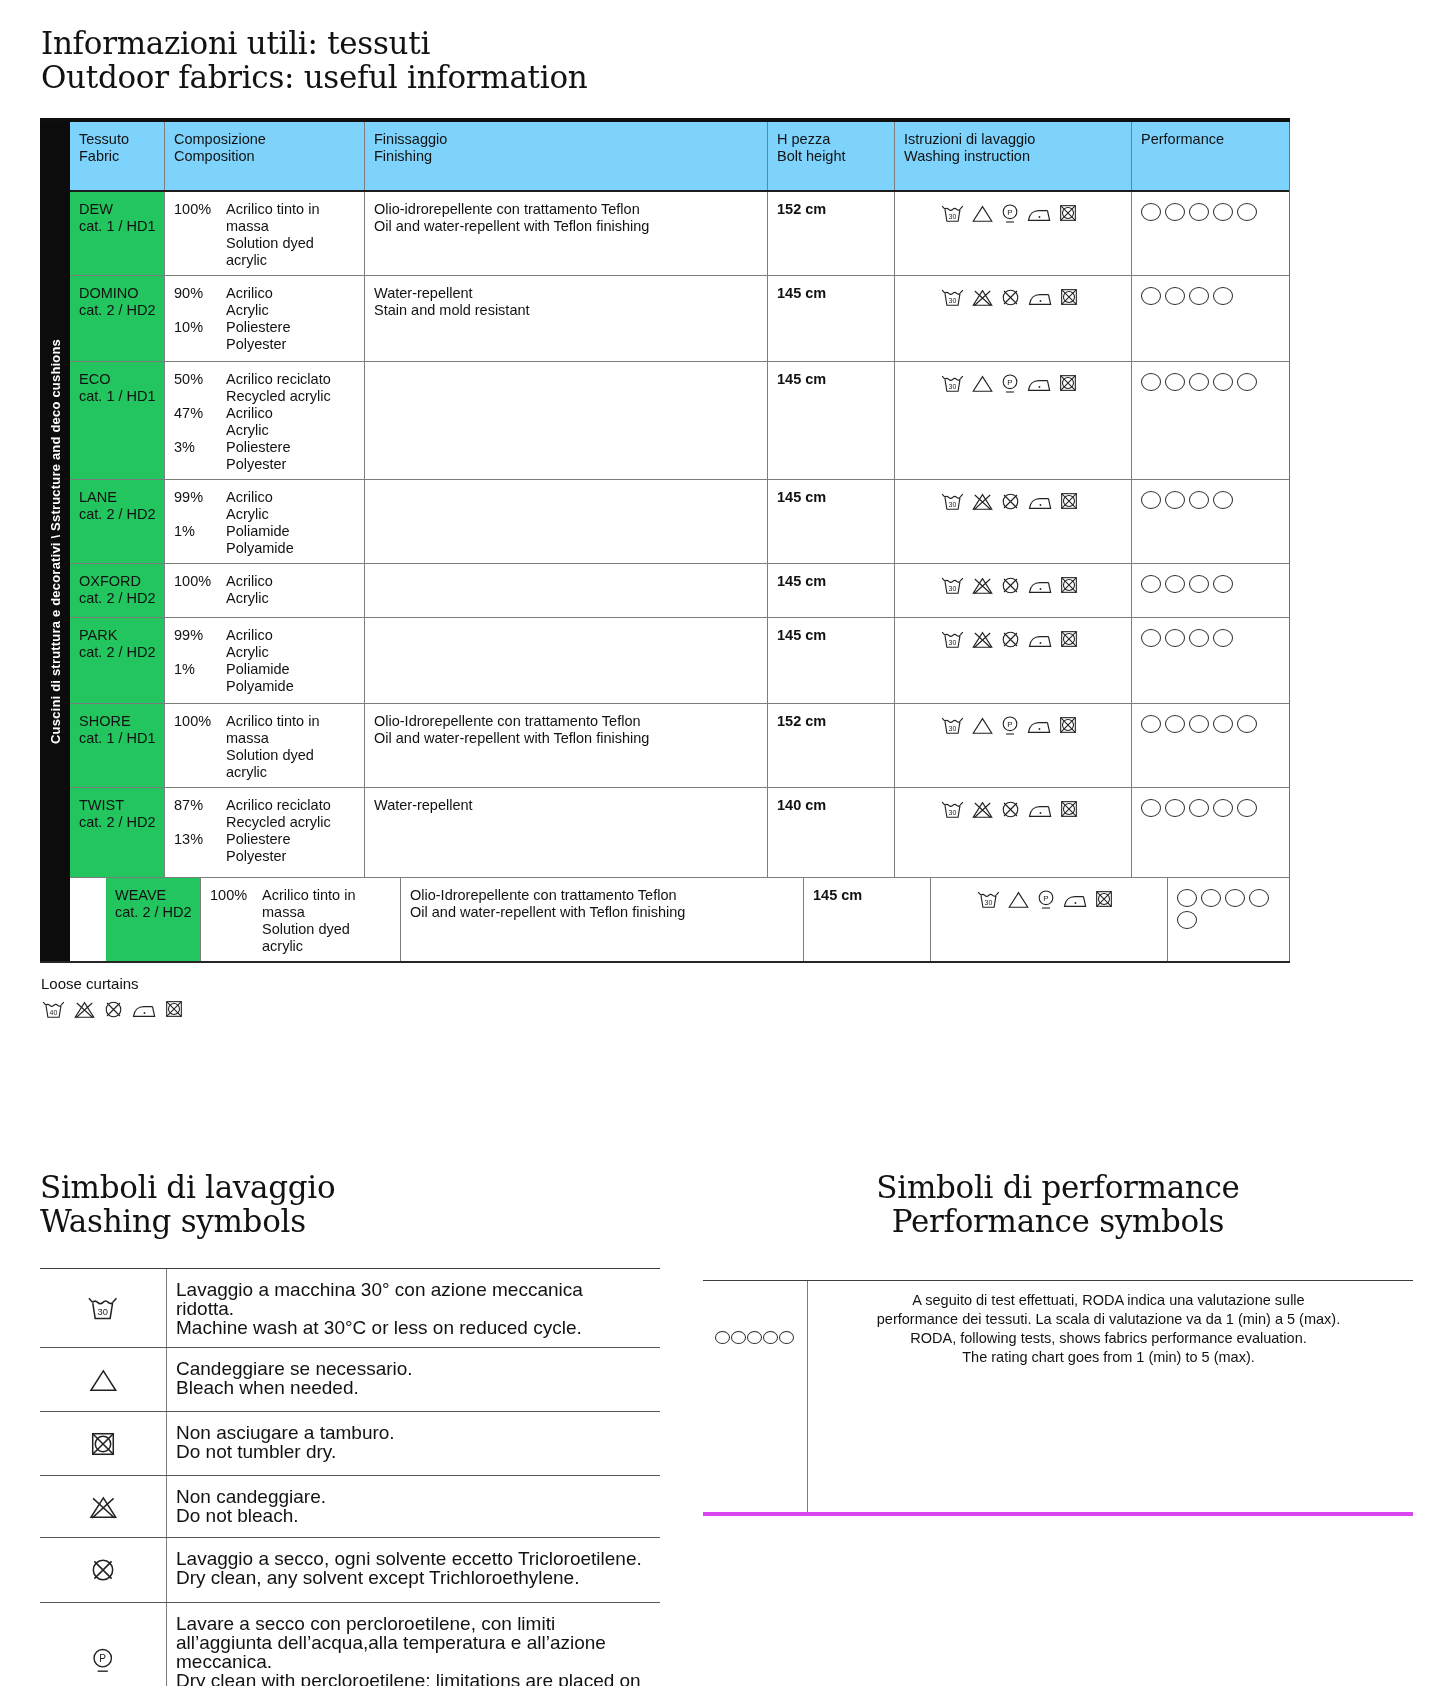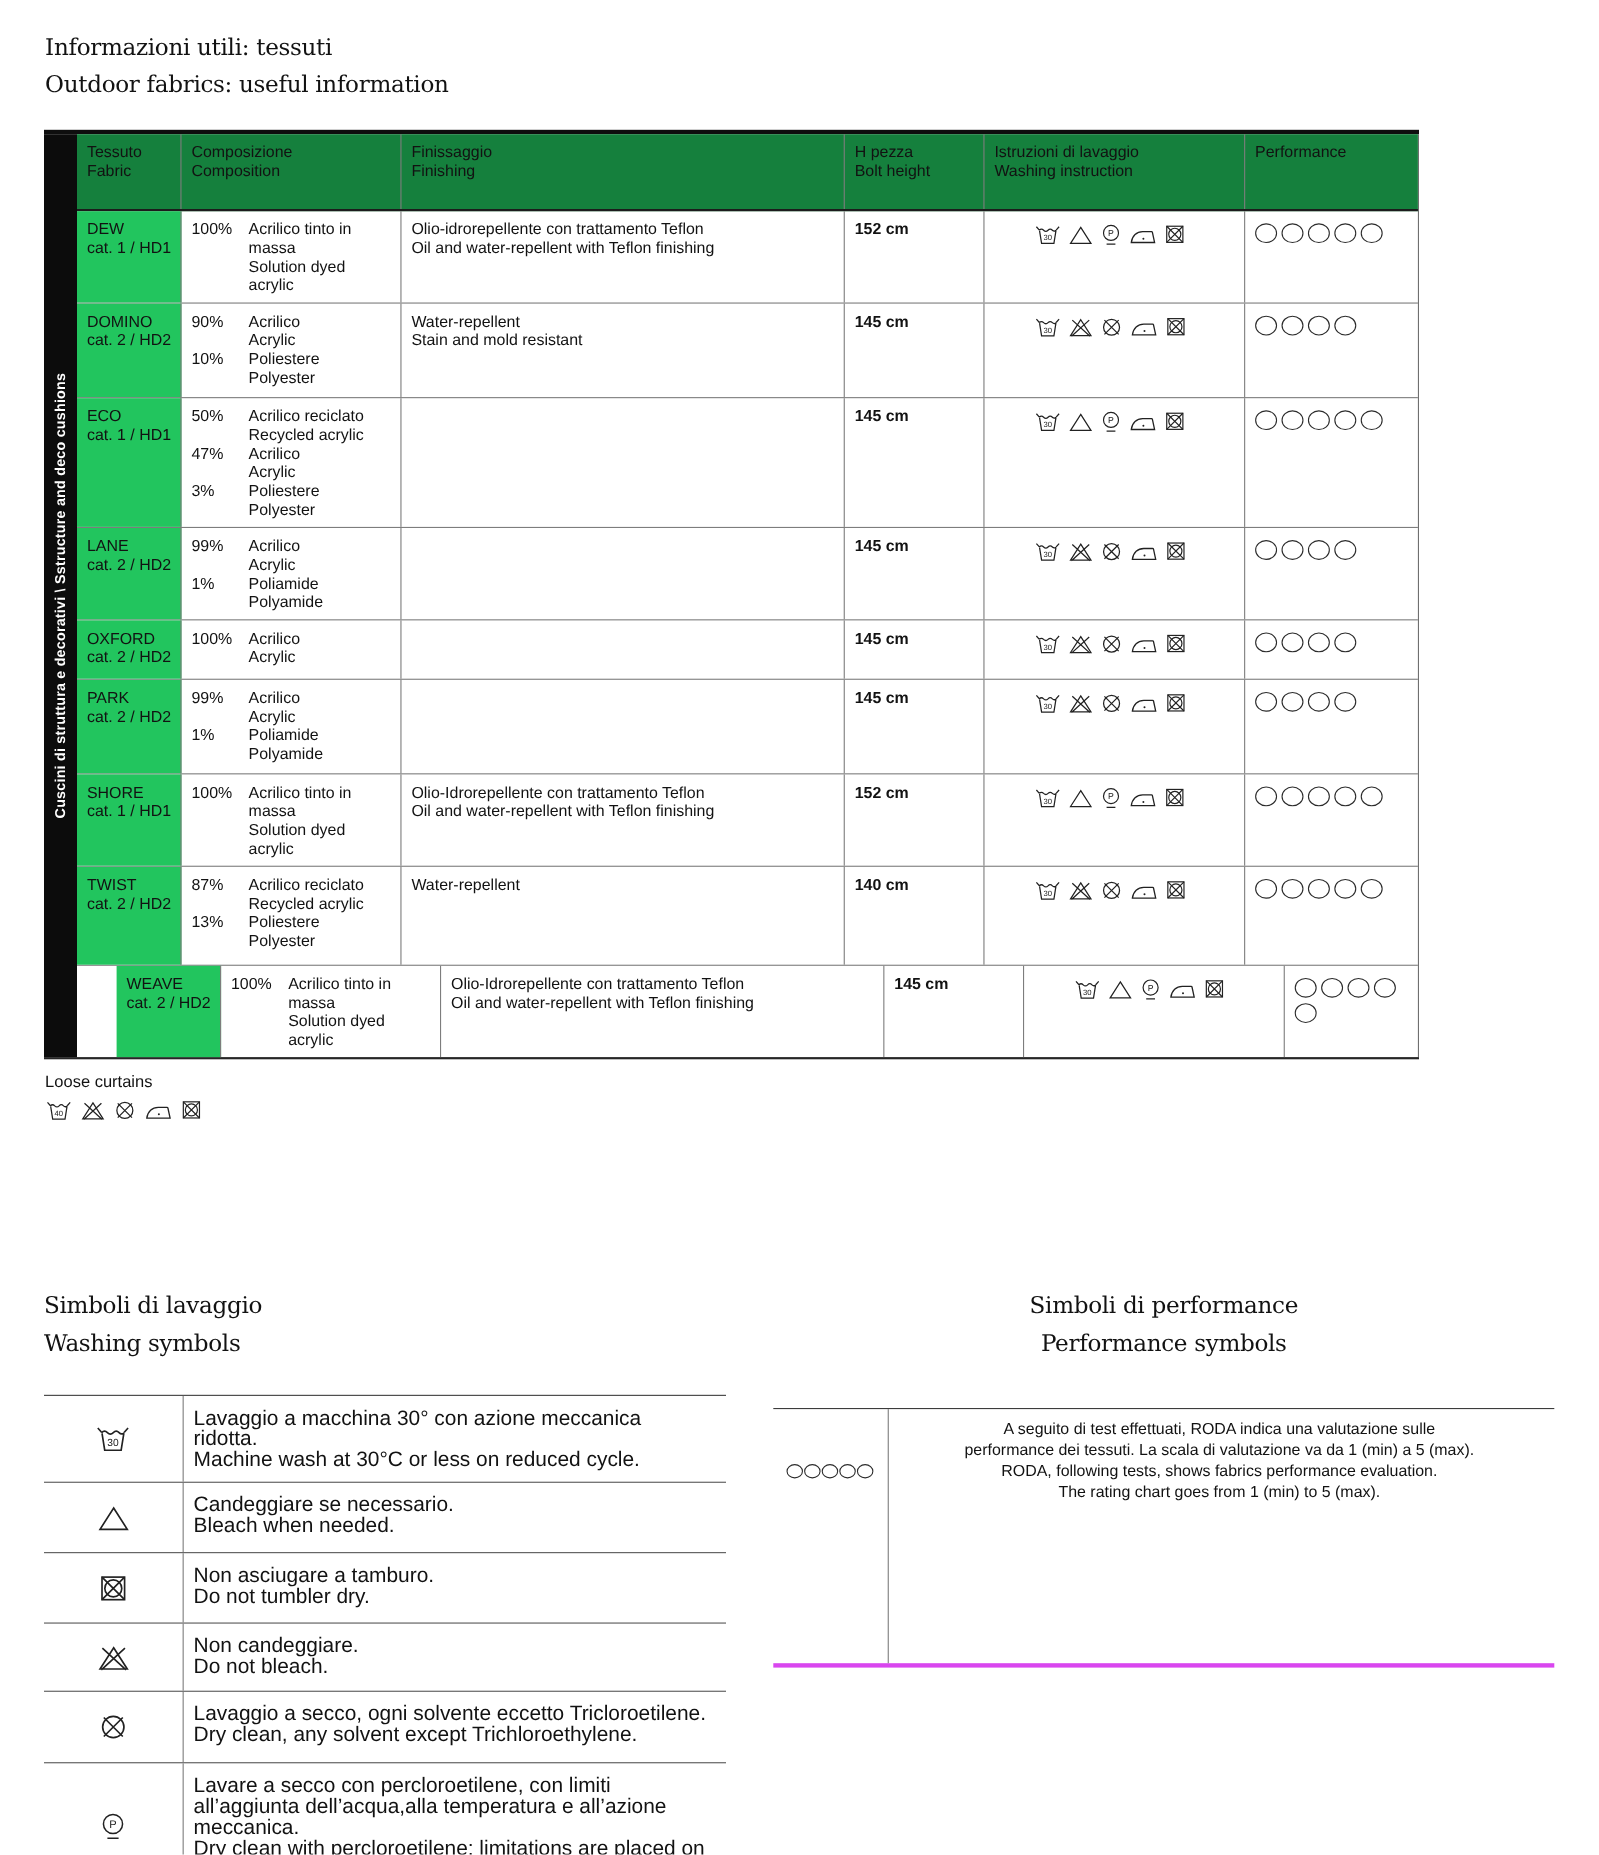--- a/index.html
+++ b/index.html
@@ -3,35 +3,35 @@
 <meta charset="utf-8">
 <style>
   * { box-sizing: border-box; }
   html,body { margin:0; padding:0; background:#fff; }
   body { width:1454px; height:1686px; overflow:hidden; color:#121212;
          font-family:"Liberation Sans", sans-serif; }
   .page { position:relative; width:1454px; height:1686px; }
 
   
   .serif-title { font-family:"DejaVu Serif", serif; font-weight:500;
-                 font-size:21px; line-height:34px; letter-spacing:-0.3px; }
+                 font-size:31px; line-height:34px; letter-spacing:-0.3px; }
   .title-block { padding:26px 0 0 41px; }
 
   
   .ftable { margin:24px 0 0 40px; width:1250px; display:flex;
             border-top:4px solid #0e0e0e; border-bottom:2px solid #262626; }
   .band { width:30px; background:#0c0c0c; position:relative; flex:none; }
   .band-label { position:absolute; inset:0; display:flex; align-items:center; justify-content:center;
                 writing-mode:vertical-rl; transform:rotate(180deg); color:#fff;
                 font-size:13px; font-weight:700; letter-spacing:0.2px; white-space:nowrap; }
   .rows { flex:1; border-right:1px solid #6f6f6f; }
   .trow { display:grid; grid-template-columns:95px 200px 403px 127px 237px 1fr;
           border-bottom:1px solid #7d7d7d; }
   .trow:last-child { border-bottom:none;padding-left:36px; }
-  .trow.header { background:#15803d; border-bottom:2px solid #1c1c1c; min-height:70px; }
+  .trow.header { background:#7dd3fc; border-bottom:2px solid #1c1c1c; min-height:70px; }
   .cell { padding:9px 8px 6px 9px; font-size:14.5px; line-height:17px;
           border-right:1px solid #7d7d7d; }
   .cell:last-child { border-right:none; }
   .cell.name { background:#22c55e; }
   .blk { display:block; }
   .comp { display:grid; grid-template-columns:52px 1fr; align-content:start; }
   .bolt { font-weight:700; }
   .icons-cell { padding-left:45px; display:flex; gap:6px; align-items:flex-start; padding-top:11px; }
   .perf-cell { padding-top:11px; }
   .pcircle { width:20px; height:18px; border:1.4px solid #2b2b2b; border-radius:50%;

